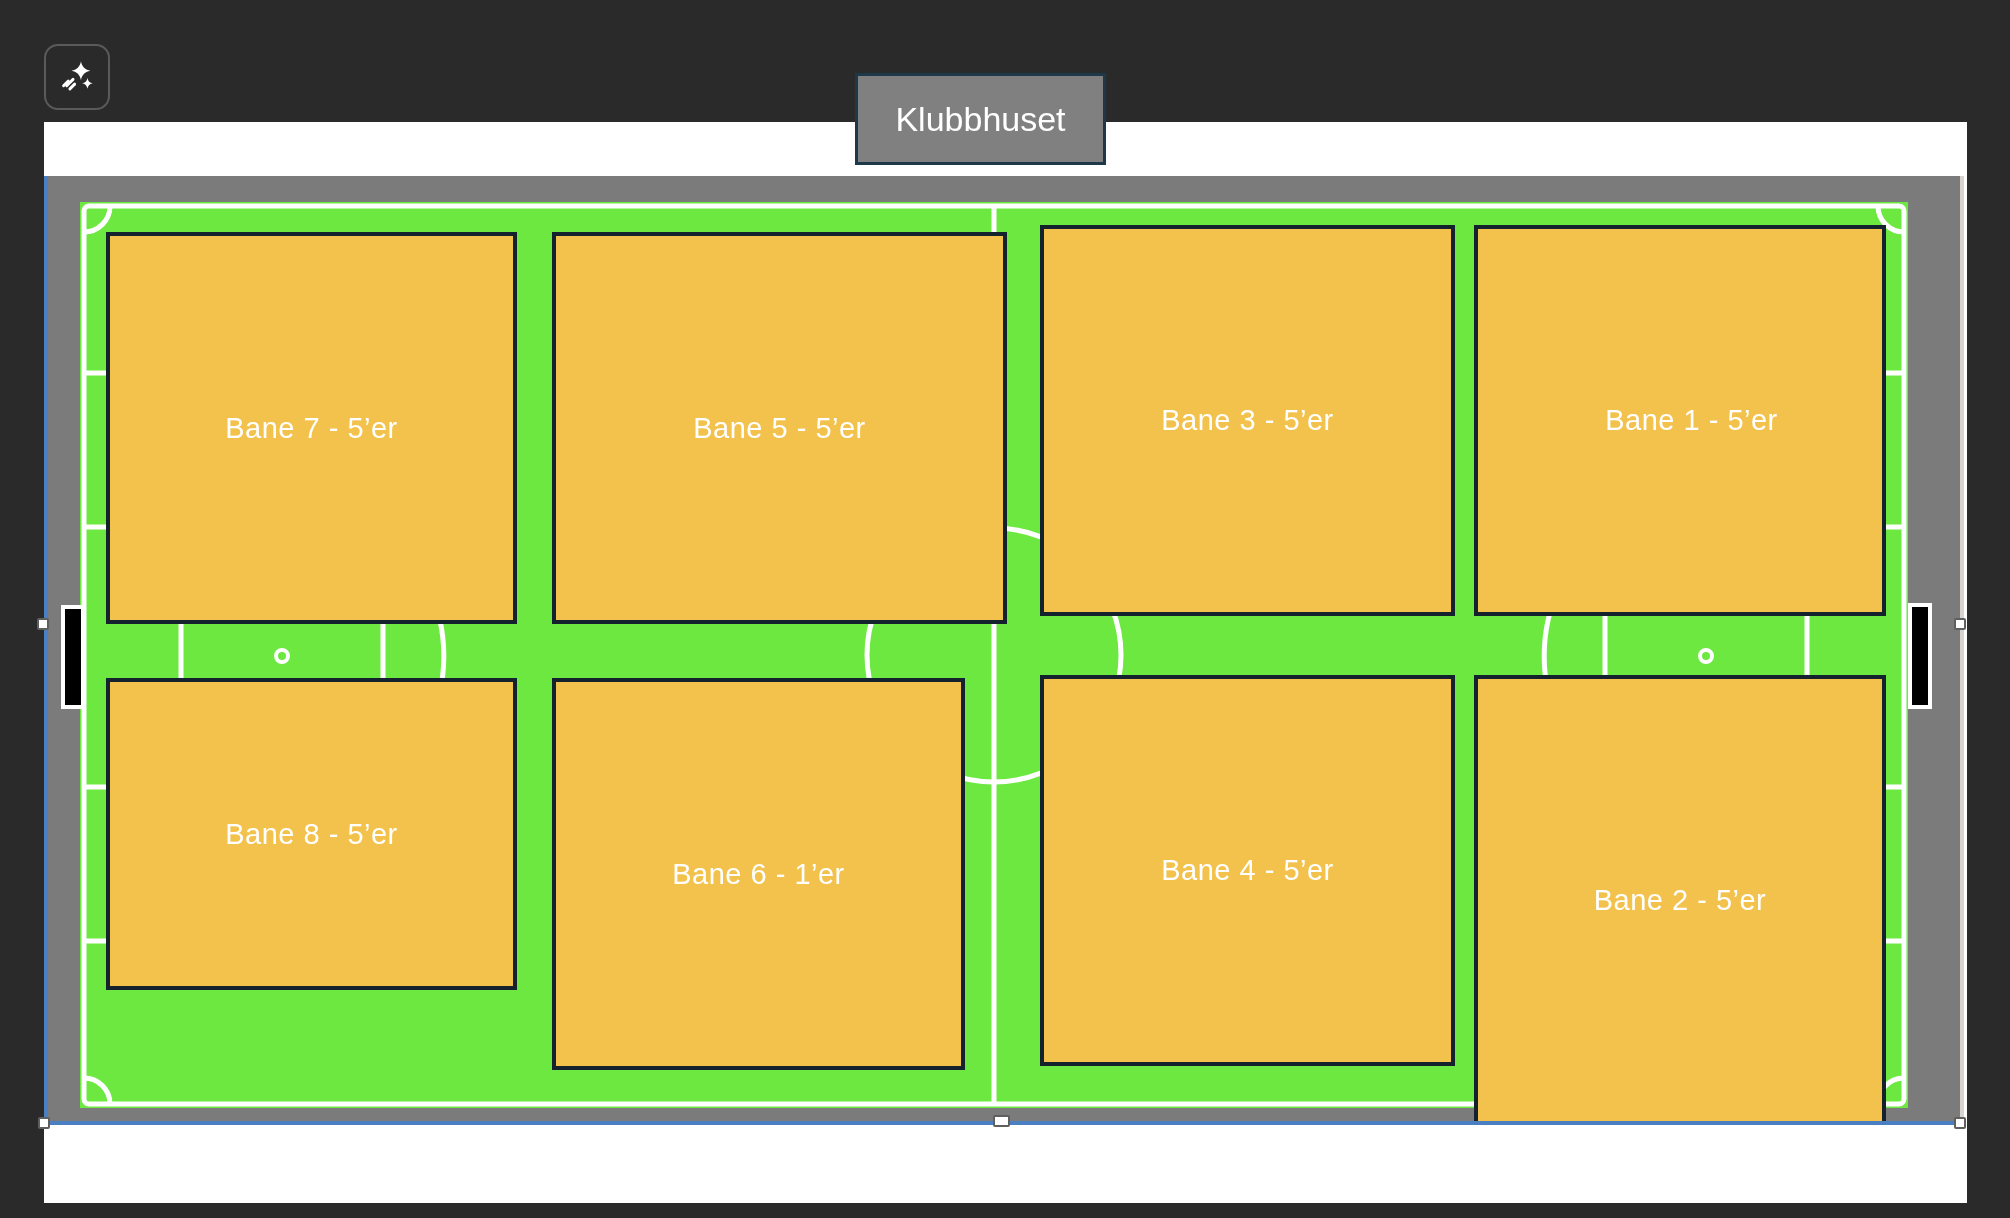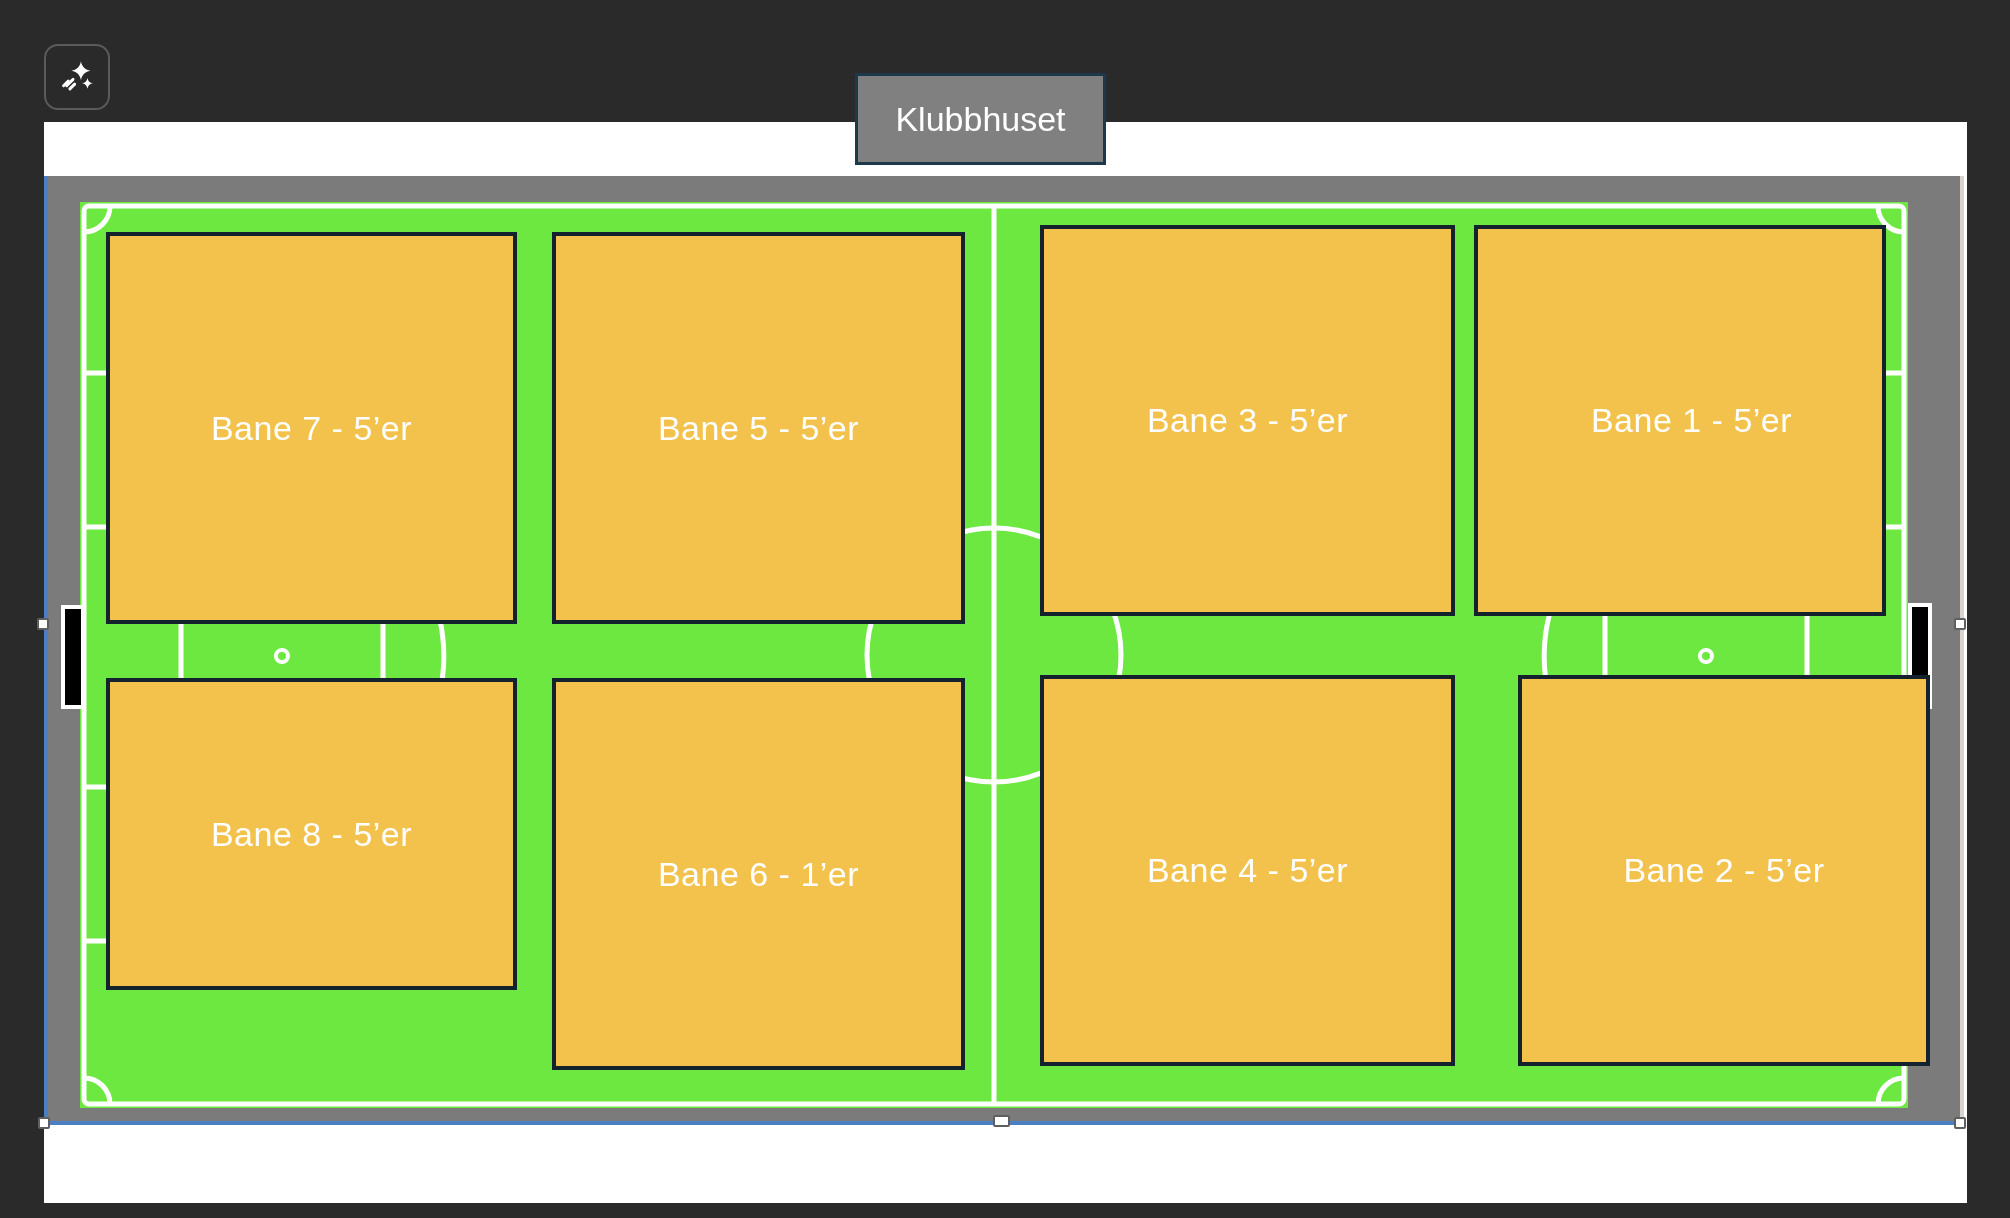--- a/index.html
+++ b/index.html
@@ -18,21 +18,21 @@
     background:#ffffff;
   }
   .field-image{
     position:absolute;left:0px;top:54px;width:1920px;height:949px;
     background:#7b7b7b;
   }
   .field-image svg{position:absolute;left:0;top:0;}
   .zone{
     position:absolute;background:#F2C24D;border:4px solid #13222C;
     display:flex;align-items:center;justify-content:center;
-    color:#ffffff;font-size:34px;letter-spacing:0.5px;box-sizing:border-box;
+    color:#ffffff;font-size:29px;letter-spacing:0.5px;box-sizing:border-box;
     cursor:move;
   }
   .sel-left{position:absolute;left:0;top:0;width:4px;height:100%;background:#4a7fc1;}
   .sel-bottom{position:absolute;left:0;bottom:0;width:100%;height:4px;background:#4a7fc1;}
   .sel-right{position:absolute;right:0;top:0;width:4px;height:100%;background:#d8d3cf;}
   .handle{
     position:absolute;width:12px;height:12px;background:#ffffff;
     border:2px solid #5f5f5f;border-radius:2px;box-sizing:border-box;cursor:pointer;
   }
   .clubhouse{
@@ -84,39 +84,39 @@
         <path d="M1561 353 A163 163 0 0 0 1561 607"></path>
       </g>
 
       <rect x="19" y="431" width="20" height="100" fill="#000000" stroke="#ffffff" stroke-width="4"></rect>
       <rect x="1866" y="429" width="20" height="102" fill="#000000" stroke="#ffffff" stroke-width="4"></rect>
     </svg>
 
     <div class="zone" style="left:62px;top:56px;width:411px;height:392px;">
         <span>Bane 7 - 5’er</span>
       </div>
-    <div class="zone" style="left:508px;top:56px;width:413px;height:392px;">
+    <div class="zone" style="left:508px;top:56px;width:455px;height:392px;">
         <span>Bane 5 - 5’er</span>
       </div>
     <div class="zone" style="left:996px;top:49px;width:415px;height:391px;">
         <span>Bane 3 - 5’er</span>
       </div>
     <div class="zone" style="left:1430px;top:49px;width:412px;height:391px;padding-left:23px;">
         <span>Bane 1 - 5’er</span>
       </div>
     <div class="zone" style="left:62px;top:502px;width:411px;height:312px;">
         <span>Bane 8 - 5’er</span>
       </div>
     <div class="zone" style="left:508px;top:502px;width:413px;height:392px;">
         <span>Bane 6 - 1’er</span>
       </div>
     <div class="zone" style="left:996px;top:499px;width:415px;height:391px;">
         <span>Bane 4 - 5’er</span>
       </div>
-    <div class="zone" style="left:1430px;top:499px;width:412px;height:391px;margin-left:44px;">
+    <div class="zone" style="left:1430px;top:499px;width:412px;height:450px;">
         <span>Bane 2 - 5’er</span>
       </div>
 
     <div class="sel-left"></div>
     <div class="sel-bottom"></div>
     <div class="sel-right"></div>
   </div>
 </div>
 
 <div class="handle" style="left:37px;top:618px;"></div>

